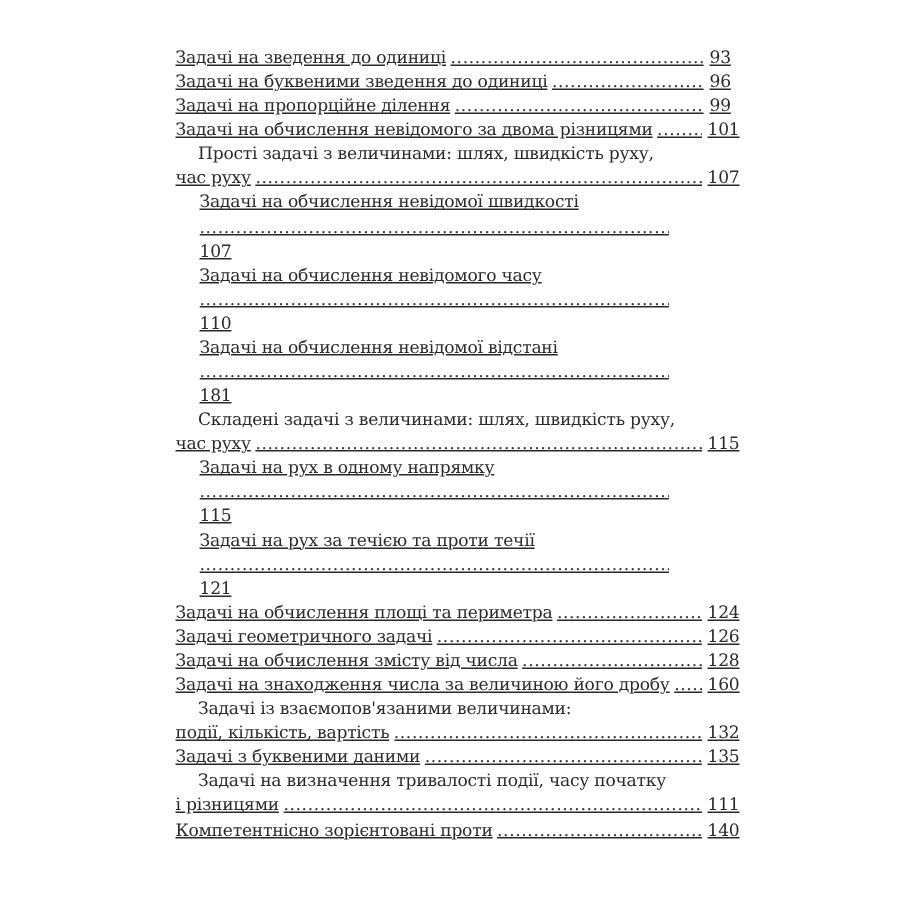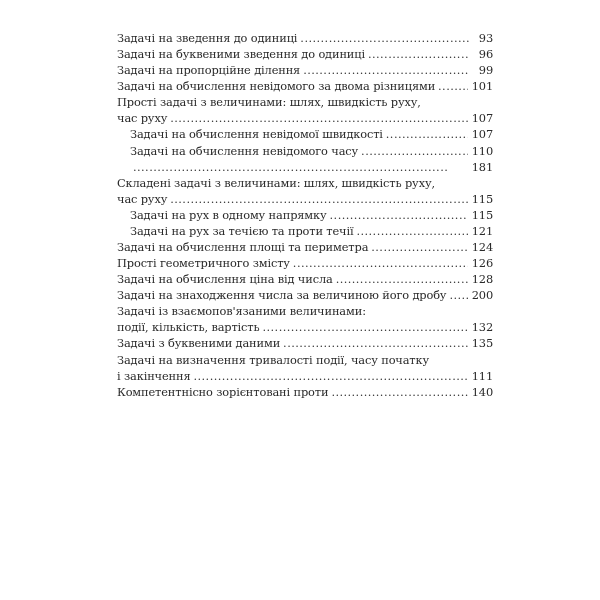--- a/index.html
+++ b/index.html
@@ -21,44 +21,46 @@
       top: 30px;
       width: 376px;
       font-size: 11.4px;
       line-height: 16.08px;
       letter-spacing: -0.15px;
     }
     .entry {
       display: flex;
       align-items: baseline;
       white-space: nowrap;
+      text-decoration: underline;
     }
     .entry.indent {
       padding-left: 13px;
+      flex-direction: column;
     }
     .entry .title {
       flex: 0 0 auto;
     }
     .entry .leader {
       flex: 1 1 auto;
       overflow: hidden;
       margin: 0 4px 0 3px;
       color: #3a3a3a;
     }
     .entry .leader::before {
       content: ". . . . . . . . . . . . . . . . . . . . . . . . . . . . . . . . . . . . . . . . . . . . . . . . . . . . . . . . . . . . . . . . . . . . . . . . . . . . . .";
       letter-spacing: -1.6px;
     }
     .entry .page {
       flex: 0 0 auto;
-      text-align: right;
       min-width: 20px;
     }
     .first-line {
       white-space: nowrap;
+      margin-left: 15px;
     }
   </style>
 </head>
 <body>
 
 <div class="toc">
 
   <div class="entry">
     <span class="title">Задачі на зведення до одиниці</span>
     <span class="leader"></span>
@@ -97,20 +99,21 @@
     <span class="page">107</span>
   </div>
 
   <div class="entry indent">
     <span class="title">Задачі на обчислення невідомого часу</span>
     <span class="leader"></span>
     <span class="page">110</span>
   </div>
 
   <div class="entry indent">
+    <span class="title">Задачі на обчислення невідомої відстані</span>
     <span class="leader"></span>
     <span class="page">181</span>
   </div>
 
   <div class="first-line">Складені задачі з величинами: шлях, швидкість руху,</div>
   <div class="entry">
     <span class="title">час руху</span>
     <span class="leader"></span>
     <span class="page">115</span>
   </div>
@@ -128,53 +131,53 @@
     <span class="page">121</span>
   </div>
 
   <div class="entry">
     <span class="title">Задачі на обчислення площі та периметра</span>
     <span class="leader"></span>
     <span class="page">124</span>
   </div>
 
   <div class="entry">
-    <span class="title">Прості геометричного змісту</span>
+    <span class="title">Задачі геометричного задачі</span>
     <span class="leader"></span>
     <span class="page">126</span>
   </div>
 
   <div class="entry">
-    <span class="title">Задачі на обчислення ціна від числа</span>
+    <span class="title">Задачі на обчислення змісту від числа</span>
     <span class="leader"></span>
     <span class="page">128</span>
   </div>
 
   <div class="entry">
     <span class="title">Задачі на знаходження числа за величиною його дробу</span>
     <span class="leader"></span>
-    <span class="page">200</span>
+    <span class="page">160</span>
   </div>
 
   <div class="first-line">Задачі із взаємопов'язаними величинами:</div>
   <div class="entry">
     <span class="title">події, кількість, вартість</span>
     <span class="leader"></span>
     <span class="page">132</span>
   </div>
 
   <div class="entry">
     <span class="title">Задачі з буквеними даними</span>
     <span class="leader"></span>
     <span class="page">135</span>
   </div>
 
   <div class="first-line">Задачі на визначення тривалості події, часу початку</div>
   <div class="entry">
-    <span class="title">і закінчення</span>
+    <span class="title">і різницями</span>
     <span class="leader"></span>
     <span class="page">111</span>
   </div>
 
   <div class="entry">
     <span class="title">Компетентнісно зорієнтовані проти</span>
     <span class="leader"></span>
     <span class="page">140</span>
   </div>
 

